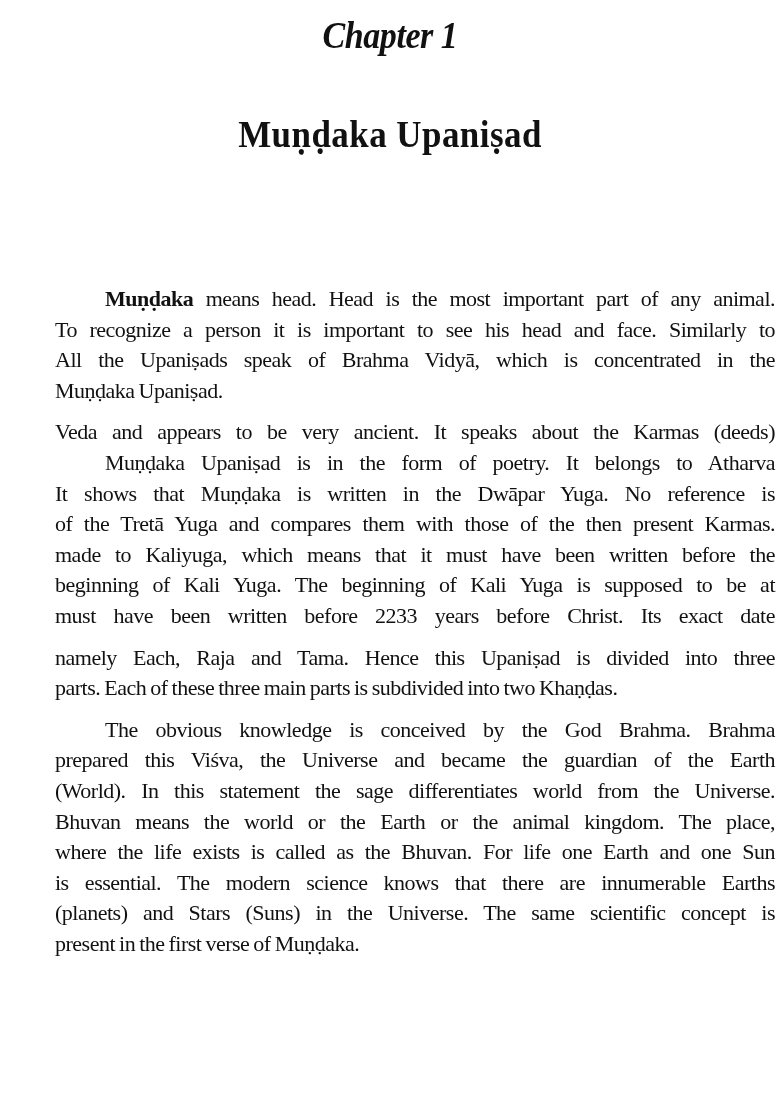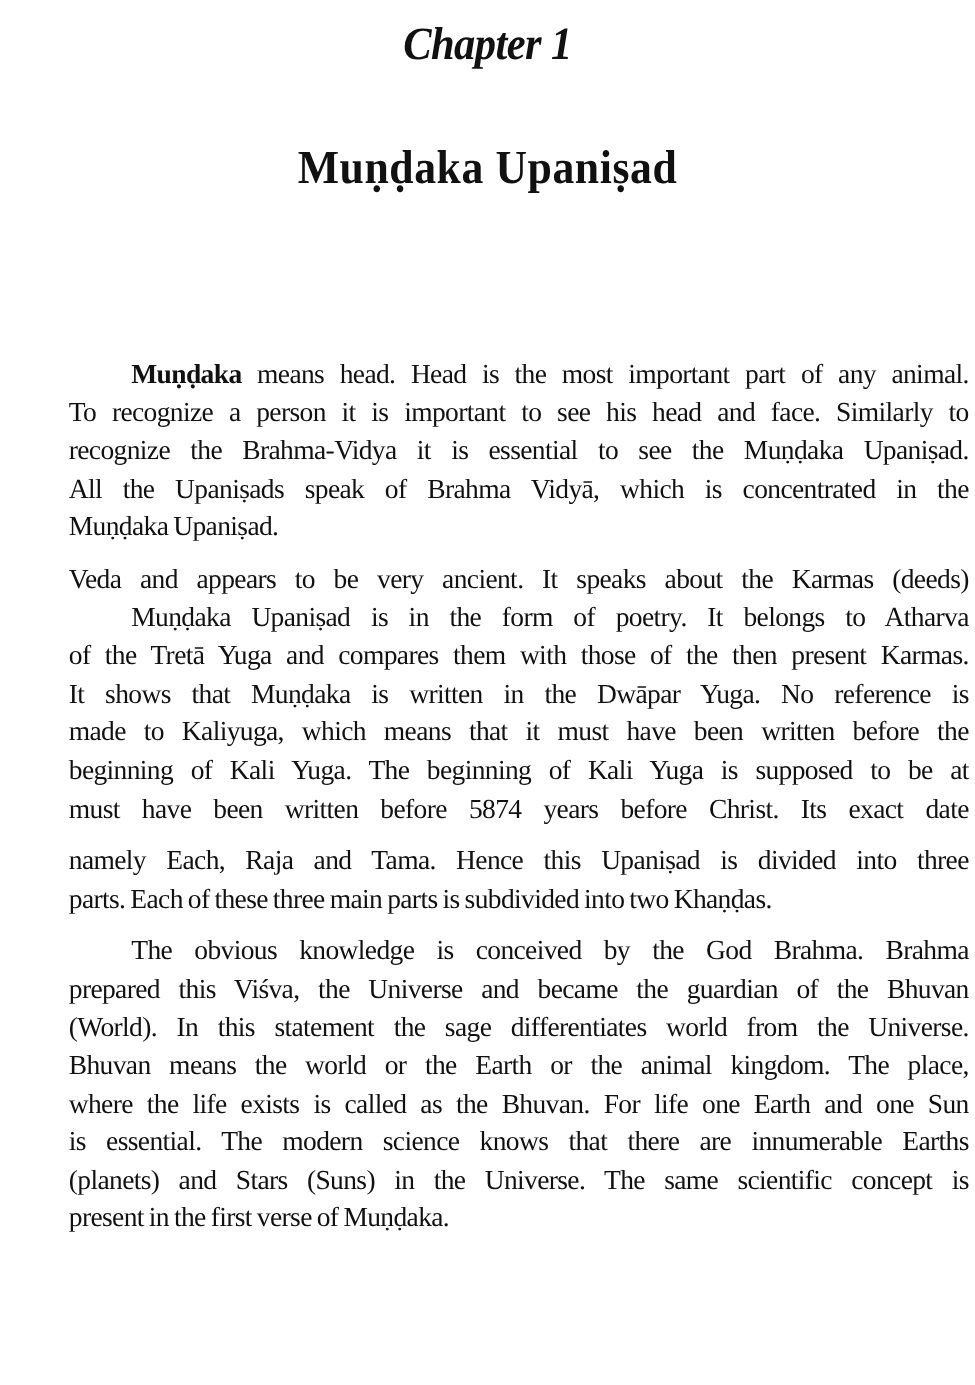--- a/index.html
+++ b/index.html
@@ -34,43 +34,42 @@
 </head>
 <body>
 
 <div class="chapter-label">Chapter 1</div>
 <div class="chapter-title">Muṇḍaka Upaniṣad</div>
 
 <div class="body">
   <div class="para">
     <span class="line first"><b class="lead">Muṇḍaka</b><span> means head. Head is the most important part of any animal.</span></span>
     <span class="line">To recognize a person it is important to see his head and face. Similarly to</span>
-    <span class="line">recognize the Brahma-Vidya it is essential to see the Muṇḍaka Upaniṣad.</span>
     <span class="line">All the Upaniṣads speak of Brahma Vidyā, which is concentrated in the</span>
     <span class="line last">Muṇḍaka Upaniṣad.</span>
   </div>
 
   <div class="para">
     <span class="line">Veda and appears to be very ancient. It speaks about the Karmas (deeds)</span>
     <span class="line first">Muṇḍaka Upaniṣad is in the form of poetry. It belongs to Atharva</span>
+    <span class="line">It shows that Muṇḍaka is written in the Dwāpar Yuga. No reference is</span>
     <span class="line">of the Tretā Yuga and compares them with those of the then present Karmas.</span>
-    <span class="line">It shows that Muṇḍaka is written in the Dwāpar Yuga. No reference is</span>
     <span class="line">made to Kaliyuga, which means that it must have been written before the</span>
     <span class="line">beginning of Kali Yuga. The beginning of Kali Yuga is supposed to be at</span>
-    <span class="line">must have been written before 5874 years before Christ. Its exact date</span>
+    <span class="line">must have been written before 2233 years before Christ. Its exact date</span>
   </div>
 
   <div class="para">
     <span class="line">namely Each, Raja and Tama. Hence this Upaniṣad is divided into three</span>
     <span class="line last">parts. Each of these three main parts is subdivided into two Khaṇḍas.</span>
   </div>
 
   <div class="para">
     <span class="line first">The obvious knowledge is conceived by the God Brahma. Brahma</span>
-    <span class="line">prepared this Viśva, the Universe and became the guardian of the Bhuvan</span>
+    <span class="line">prepared this Viśva, the Universe and became the guardian of the Earth</span>
     <span class="line">(World). In this statement the sage differentiates world from the Universe.</span>
     <span class="line">Bhuvan means the world or the Earth or the animal kingdom. The place,</span>
     <span class="line">where the life exists is called as the Bhuvan. For life one Earth and one Sun</span>
     <span class="line">is essential. The modern science knows that there are innumerable Earths</span>
     <span class="line">(planets) and Stars (Suns) in the Universe. The same scientific concept is</span>
     <span class="line last">present in the first verse of Muṇḍaka.</span>
   </div>
 </div>
 
 </body></html>

